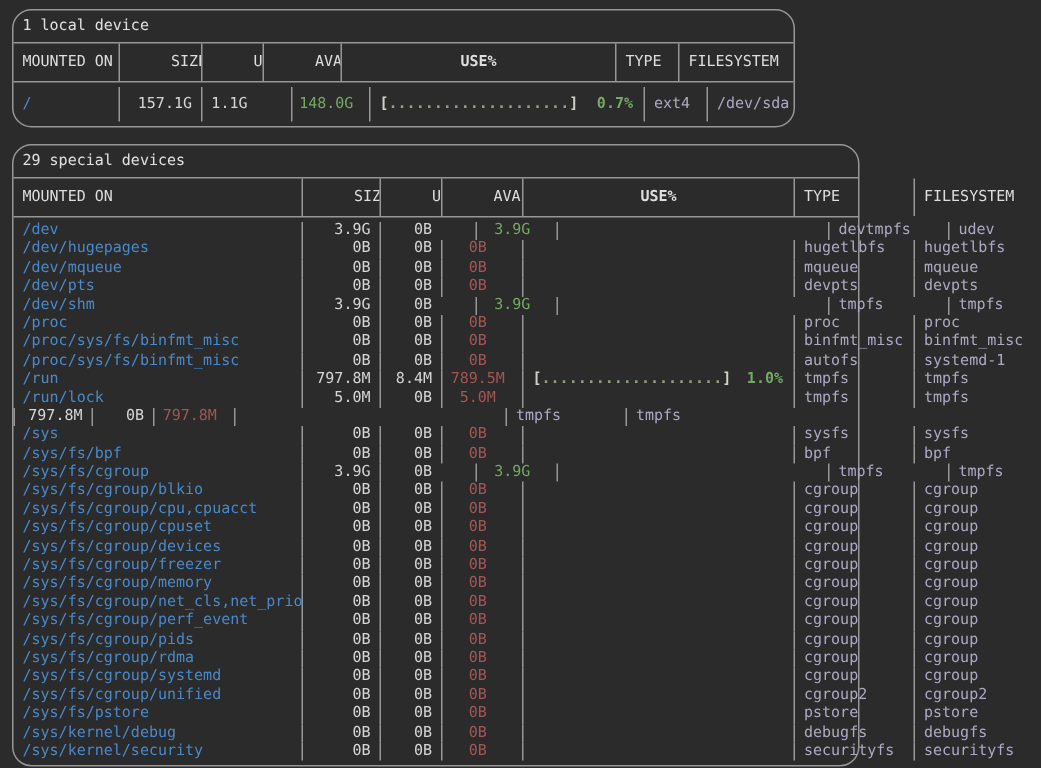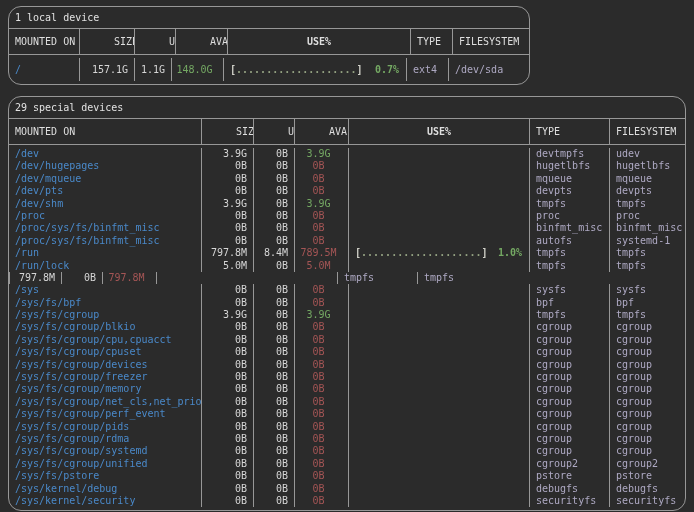--- a/index.html
+++ b/index.html
@@ -24,21 +24,21 @@
     color: var(--value);
     padding: 6px 8px;
     overflow: hidden;
   }
   .dtable {
     border: 1px solid var(--border);
     border-radius: 13px;
     background: var(--bg);
   }
   .t1 { width: 522px; margin-bottom: 11px; }
-  .t2 { width: 678px; }
+  .t2 { width: 565px; }
   .ttitle {
     height: 22px; line-height: 22px;
     padding-left: 6px;
     color: var(--title);
     border-bottom: 1px solid var(--border);
     white-space: pre;
   }
   .thead {
     display: flex;
     height: 26px; line-height: 26px;
@@ -47,21 +47,21 @@
   }
   .thead .c { overflow: hidden; }
   .tbody { padding: 3px 0; }
   .trow { display: flex; white-space: pre; }
   .t1 .trow { height: 23px; line-height: 23px; }
   .t2 .trow { height: 12.4px; line-height: 12.4px; }
   .c { flex: none; overflow: hidden; }
   .c.mounted { padding-left: 6px; color: var(--mount); }
   .c.size, .c.used { text-align: right; padding-right: 6px; color: var(--value); }
   .c.avail { text-align: center; padding-right: 6px; }
-  .c.avail.ok  { color: var(--green); }
+  .c.avail.ok  { color: var(--green); margin-left: 23px; }
   .c.avail.low { color: var(--red); }
   .c.usep { display: flex; padding: 0 7px 0 6px; font-weight: bold; }
   .c.type, .c.fs { padding-left: 6px; color: var(--fstype); }
   .thead .c.mounted, .thead .c.type, .thead .c.fs { color: var(--header); }
   .thead .c.avail, .thead .c.size, .thead .c.used { color: var(--header); padding-left: 34px; }
   .thead .c.usep { display: block; text-align: center; padding: 0; color: var(--header); }
   .bracket { color: var(--bracket); }
   .dots { color: var(--dots); }
   .pct { margin-left: auto; color: var(--green); text-align: right; }
   

